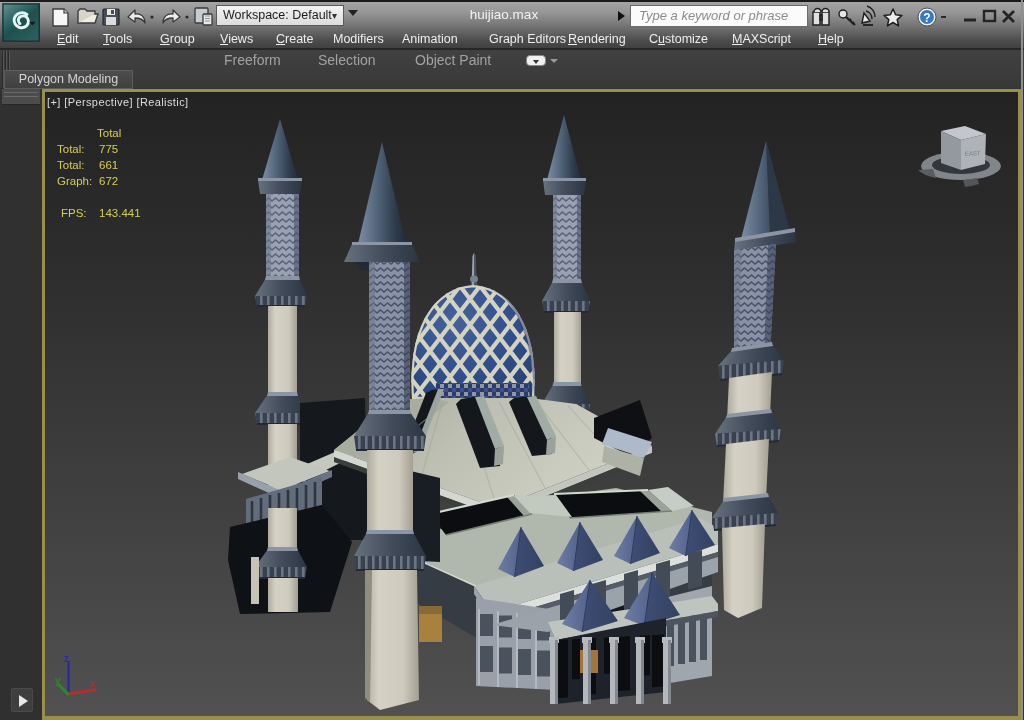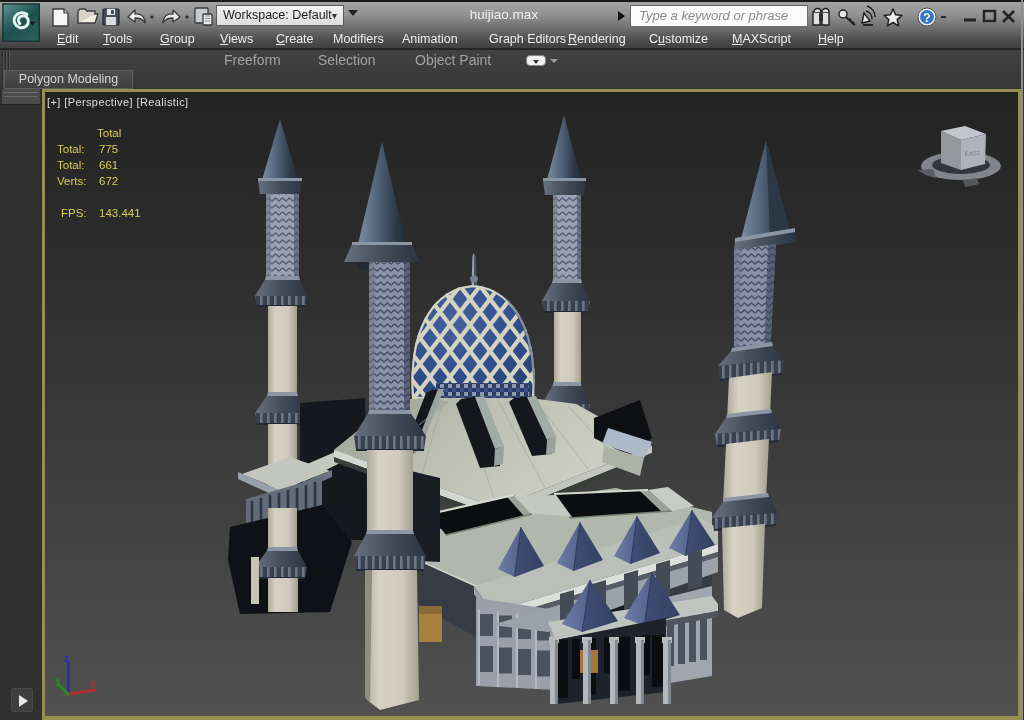--- a/index.html
+++ b/index.html
@@ -490,21 +490,21 @@
 <text x="55" y="684" font-size="10" fill="#2a8a2a" font-weight="bold">y</text>
 </g>
 </svg>
       <div id="vplabel">[+] [Perspective] [Realistic]</div>
       <div id="stats">
         <div style="left:52px; top:35px">Total</div>
         <div style="left:12px; top:51px">Total:</div>
           <div style="left:54px; top:51px">775</div>
         <div style="left:12px; top:67px">Total:</div>
           <div style="left:54px; top:67px">661</div>
-        <div style="left:12px; top:83px">Verts:</div>
+        <div style="left:12px; top:83px">Graph:</div>
           <div style="left:54px; top:83px">672</div>
         <div style="left:16px; top:115px">FPS:</div>
           <div style="left:54px; top:115px">143.441</div>
       </div>
     </div>
   </div>
   <div id="rightedge"></div>
 </div>
 
 </body></html>

